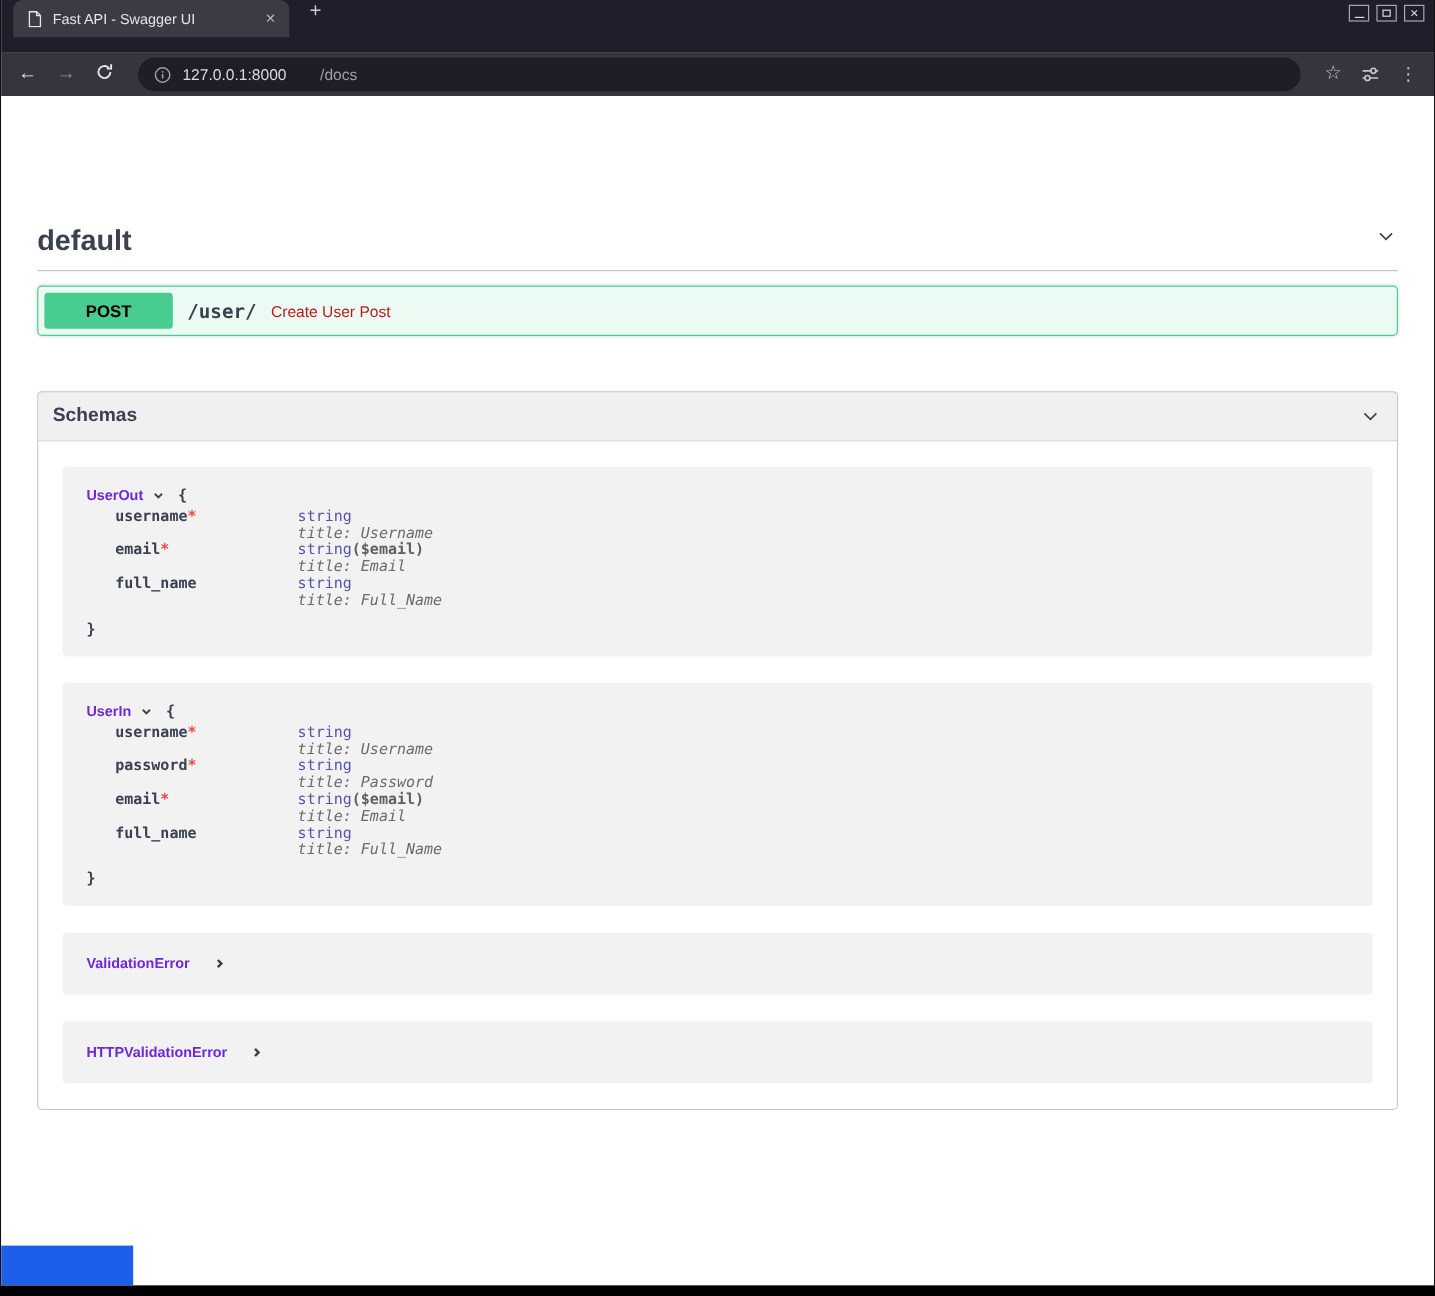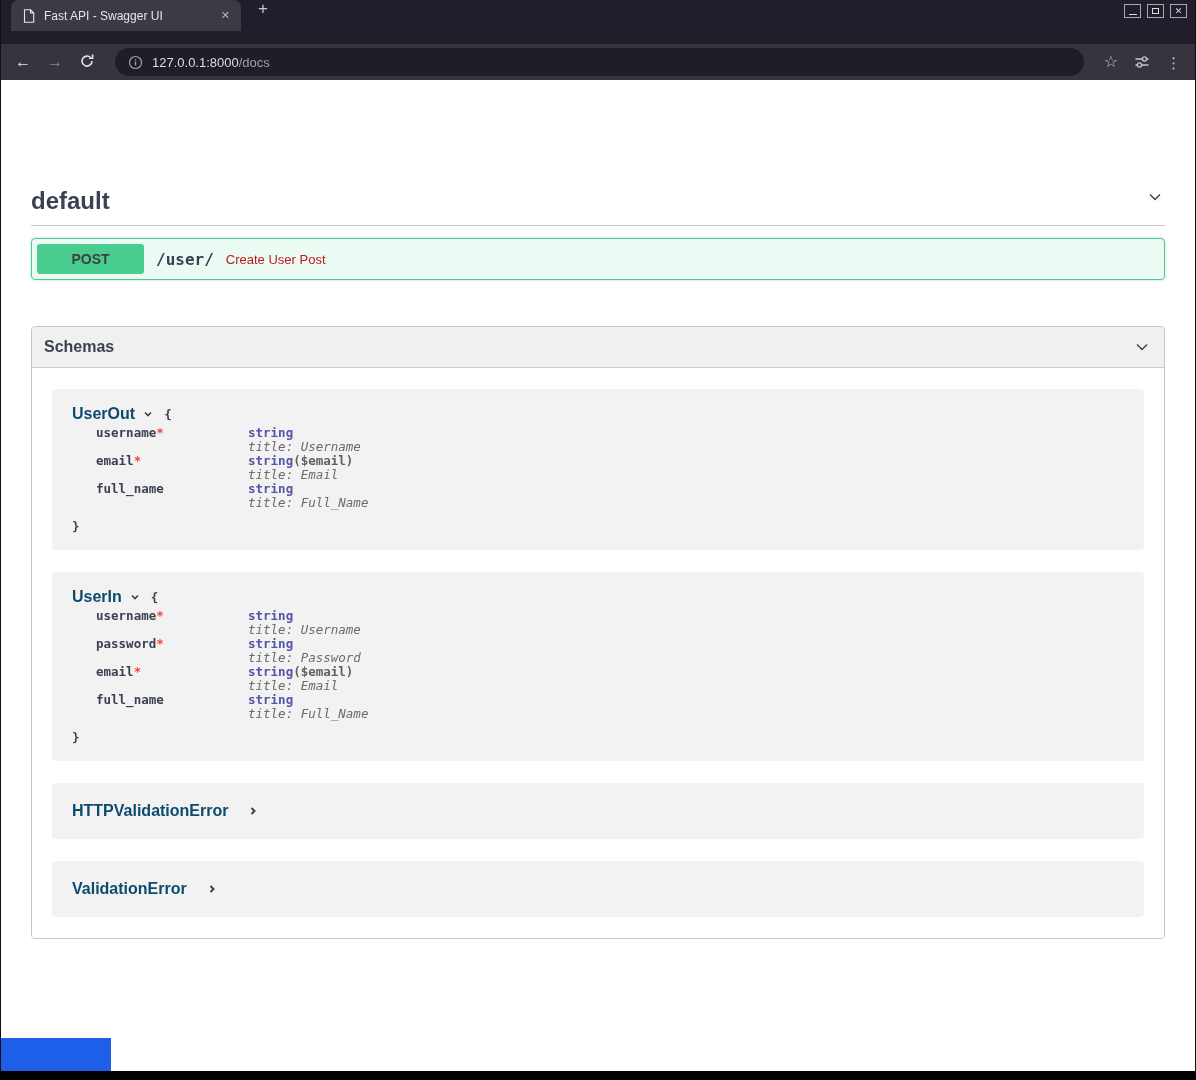--- a/index.html
+++ b/index.html
@@ -22,62 +22,62 @@
   .tab-title { flex:1; font-size:12px; color:#e6e4ea; white-space:nowrap; overflow:hidden; }
   .tab-close { color:#b8b5bf; font-size:11px; padding:2px 3px; cursor:pointer; }
   .new-tab { margin:0 0 7px 17px; color:#c9c6cf; font-size:17px; line-height:1; cursor:pointer; }
 
   .toolbar { height:36px; background:#37343d; display:flex; align-items:center; padding:0 14px; gap:16px; flex:none; }
   .nav-btn { font-size:16px; color:#e6e4ea; line-height:1; cursor:pointer; }
   .nav-btn.fwd { color:#8e8b95; }
   .addressbar { flex:1; height:28px; background:#201d27; border-radius:14px; display:flex; align-items:center; padding:0 13px; gap:9px; margin:0 4px; cursor:text; }
   .url { font-size:13px; white-space:nowrap; }
   .url-host { color:#dadde1; }
-  .url-path { color:#9aa0a6; }
+  .url-path { color:#9aa0a6;margin-left:28px; }
   .tb-icon { color:#c6c3cc; font-size:16px; line-height:1; cursor:pointer; display:flex; align-items:center; }
   .tb-icon.menu { font-size:15px; }
 
   
   .content { flex:1; background:#fff; overflow:hidden; position:relative; color:#3b4151; }
   .swagger { padding:55px 30px 0; }
 
   .title-row { display:flex; align-items:flex-start; gap:8px; }
   h1 { margin:0; font-size:36px; font-weight:700; color:#3b4151; line-height:1.05; }
   .badge { font-size:10px; color:#fff; border-radius:10px; padding:3px 8px; margin-top:5px; font-weight:700; }
   .badge.version { background:#7d8492; }
   .badge.oas { background:#89bf04; }
   .spec-link { display:inline-block; margin-top:6px; font-size:12px; color:#4990e2; text-decoration:none; cursor:pointer; }
 
   .tag-header { margin-top:52px; display:flex; align-items:flex-start; justify-content:space-between; border-bottom:1px solid rgba(59,65,81,.3); padding-bottom:10px; cursor:pointer; }
   h3 { margin:0; font-size:24px; font-weight:700; color:#3b4151; }
   .chev { display:flex; align-items:center; cursor:pointer; }
 
   .opblock { margin-top:12px; border:1px solid #49cc90; background:rgba(73,204,144,.1); border-radius:4px; box-shadow:0 0 3px rgba(0,0,0,.19); display:flex; align-items:center; padding:5px; gap:10px; cursor:pointer; }
-  .method { background:#49cc90; color:#404040; font-weight:700; font-size:14px; border-radius:3px; padding:7px 0; width:107px; text-align:center; }
+  .method { background:#49cc90; color:#000000; font-weight:700; font-size:14px; border-radius:3px; padding:7px 0; width:107px; text-align:center; }
   .path { font-family:"DejaVu Sans Mono",monospace; font-weight:700; font-size:16px; color:#3b4151; margin-left:2px; }
   .summary { font-size:13px; color:#b91c1c; margin-left:2px; }
 
   .models-section { margin-top:46px; border:1px solid rgba(59,65,81,.3); border-radius:4px; overflow:hidden; }
   .models-header { display:flex; align-items:center; justify-content:space-between; background:#f0f0f0; padding:10px 12px; border-bottom:1px solid rgba(59,65,81,.2); cursor:pointer; }
   .models-title { font-size:16px; font-weight:700; color:#3b4151; }
   .models-body { padding:21px 20px; background:#fff; }
 
   .model-box { background:rgba(0,0,0,.05); border-radius:4px; padding:16px 20px; margin-bottom:22px; }
   .model-box:last-child { margin-bottom:0; }
   .model-box.collapsed { padding:19px 20px; }
   .model-head { display:flex; align-items:center; gap:7px; cursor:pointer; }
-  .model-title { font-size:16px; font-weight:600; color:#0c4a6e; }
+  .model-title { font-size:12px; font-weight:600; color:#6d28d9; }
   .brace { font-family:"DejaVu Sans Mono",monospace; font-weight:700; font-size:12.5px; color:#3b4151; margin-left:3px; }
   .brace.close { margin-top:9px; margin-left:0; }
   .props { margin:3px 0 0 24px; }
   .prop-row { display:flex; }
   .prop-name { width:152px; flex:none; font-family:"DejaVu Sans Mono",monospace; font-size:12.5px; font-weight:700; color:#3b4151; line-height:14px; }
   .star { color:#f93e3e; font-weight:700; }
   .prop-detail { font-family:"DejaVu Sans Mono",monospace; font-size:12.5px; line-height:14px; }
-  .ptype { color:#5555aa; font-weight:700; }
+  .ptype { color:#5555aa; font-weight:400; }
   .pformat { color:#606060; font-weight:700; }
   .ptitle { font-style:italic; color:#6b6b6b; }
   .chev-right { margin-left:12px; display:flex; align-items:center; }
 
   .status-bubble { position:absolute; left:0; bottom:0; width:110px; height:33px; background:#1d5fe8; }
 </style>
 </head>
 <body>
 
 <div class="screen">
@@ -243,32 +243,32 @@
                     <div><span class="ptype">string</span><span class="pformat"></span></div>
                     <div class="ptitle">title: Full_Name</div>
                   </div>
                 </div>
               </div>
               <div class="brace close">}</div>
             </div>
 
             <div class="model-box collapsed">
               <div class="model-head">
+                <span class="model-title">ValidationError</span>
+                <span class="chev-right">
+                  <svg width="12" height="12" viewBox="0 0 12 12">
+                      <path d="M4.5 3 L7.5 6 L4.5 9" fill="none" stroke="#3b4151" stroke-width="2"></path>
+                    </svg>
+                </span>
+              </div>
+            </div>
+
+            <div class="model-box collapsed">
+              <div class="model-head">
                 <span class="model-title">HTTPValidationError</span>
-                <span class="chev-right">
-                  <svg width="12" height="12" viewBox="0 0 12 12">
-                      <path d="M4.5 3 L7.5 6 L4.5 9" fill="none" stroke="#3b4151" stroke-width="2"></path>
-                    </svg>
-                </span>
-              </div>
-            </div>
-
-            <div class="model-box collapsed">
-              <div class="model-head">
-                <span class="model-title">ValidationError</span>
                 <span class="chev-right">
                   <svg width="12" height="12" viewBox="0 0 12 12">
                       <path d="M4.5 3 L7.5 6 L4.5 9" fill="none" stroke="#3b4151" stroke-width="2"></path>
                     </svg>
                 </span>
               </div>
             </div>
 
           </div>
         </div>

